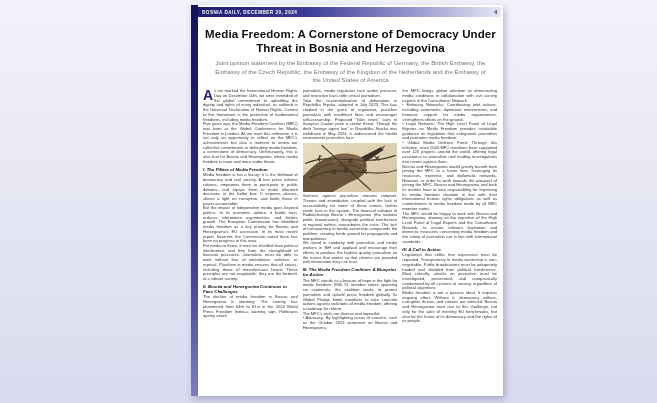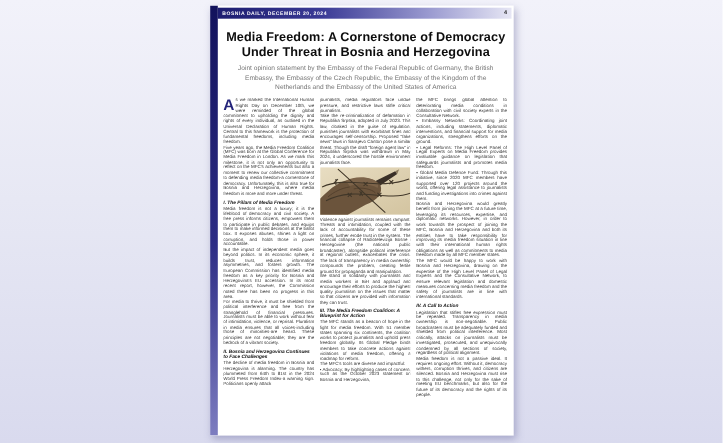--- a/index.html
+++ b/index.html
@@ -4,21 +4,21 @@
 <style>
   html,body{margin:0;padding:0;}
   .canvas{
     position:relative;
     width:657px;height:403px;
     background:linear-gradient(180deg,#f2f2fa 0%,#e7e8f4 45%,#d9daee 100%);
     overflow:hidden;
     font-family:"Liberation Sans", sans-serif;
   }
   .page{
-    position:absolute;left:191px;top:5px;width:276px;height:391px;
+    position:absolute;left:191px;top:5px;width:312px;height:391px;
     background:#ffffff;
     box-shadow:2px 3px 7px rgba(70,70,130,0.35);
     overflow:hidden;
   }
   .spine{
     position:absolute;left:0;top:0;bottom:0;width:7px;
     background:linear-gradient(180deg,#12125c 0%,#2c2c84 55%,#7d7dc0 100%);
   }
   .masthead-bar{
     position:absolute;left:7px;right:2px;top:2px;height:10px;

